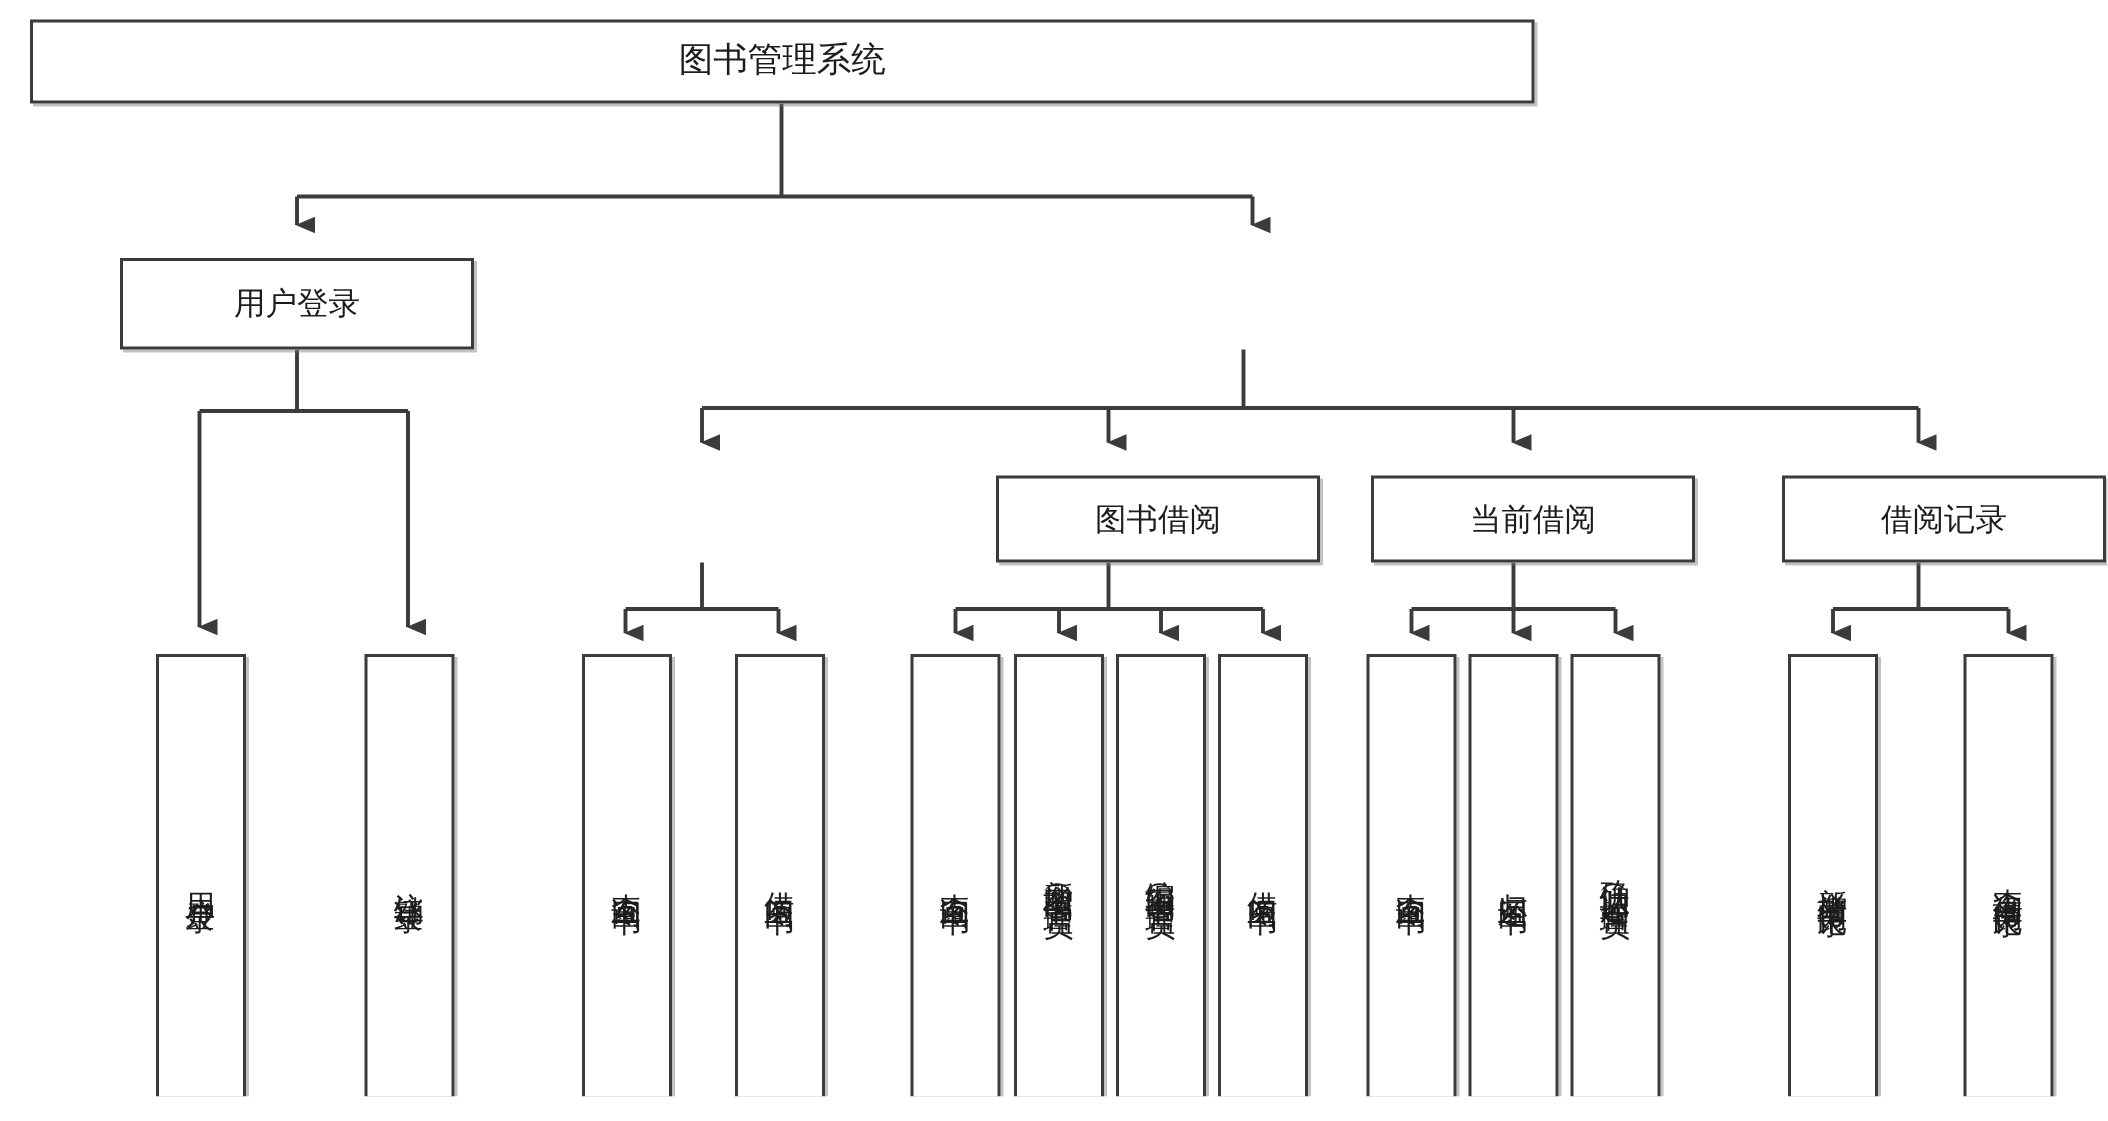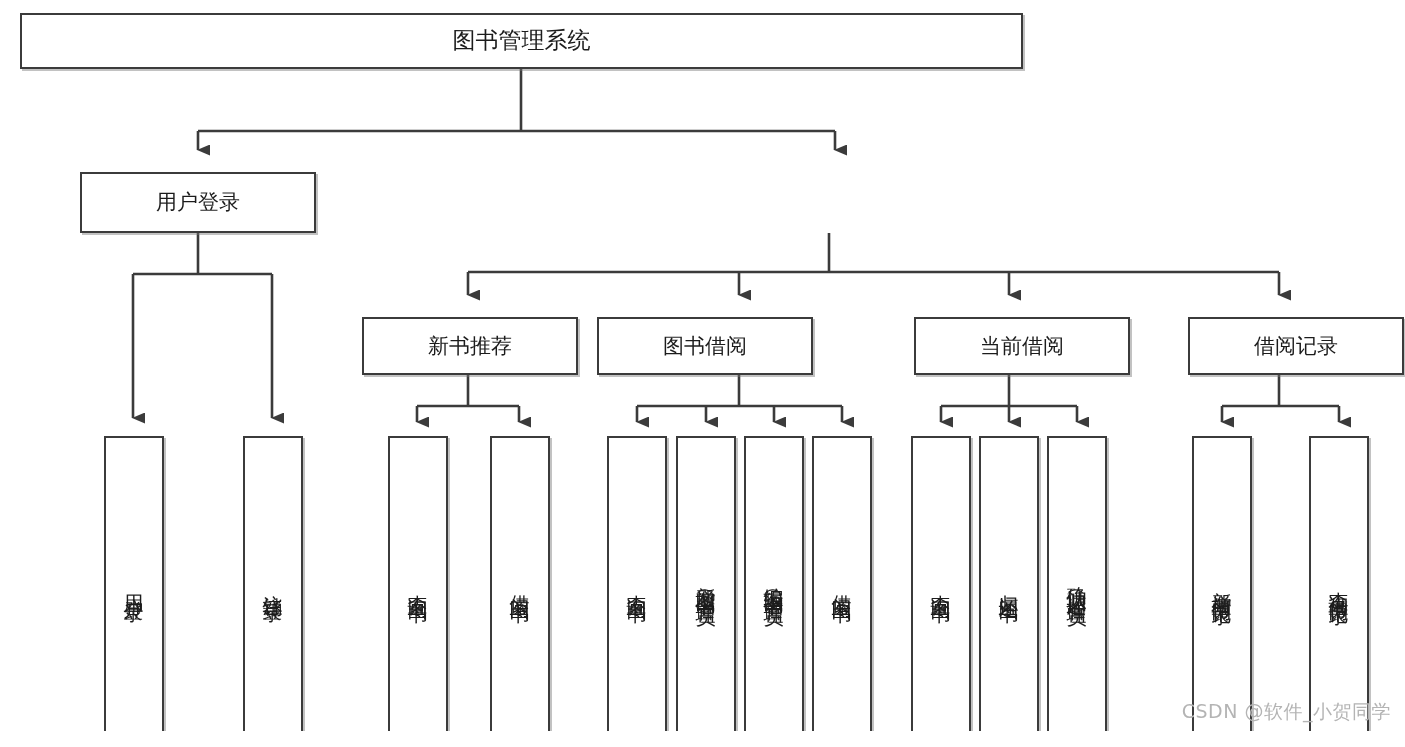--- a/index.html
+++ b/index.html
@@ -129,24 +129,21 @@
   </svg>
 
   <div class="node-box node-root" style="left:20px; top:13px; width:1003px; height:56px;">
     <span class="node-label">图书管理系统</span>
   </div>
 
   <div class="node-box node-l2" style="left:80px; top:172px; width:236px; height:61px;">
     <span class="node-label">用户登录</span>
   </div>
 
-  <div class="node-box node-l3" style="left:362px; top:317px; width:216px; height:58px;">
-    <span class="node-label">新书推荐</span>
-  </div>
-  <div class="node-box node-l3" style="left:597px; top:317px; width:216px; height:58px;">
+  <div class="node-box node-l3" style="left:664px; top:317px; width:216px; height:58px;">
     <span class="node-label">图书借阅</span>
   </div>
   <div class="node-box node-l3" style="left:902px; top:317px; width:216px; height:58px;margin-left:12px;">
     <span class="node-label">当前借阅</span>
   </div>
   <div class="node-box node-l3" style="left:1188px; top:317px; width:216px; height:58px;font-family:Liberation Serif, serif;">
     <span class="node-label">借阅记录</span>
   </div>
 
   <div class="node-box node-leaf" style="left:104px; top:436px; width:60px; height:297px;">
@@ -186,15 +183,14 @@
     <span class="node-label">确认归还（管理员）</span>
   </div>
 
   <div class="node-box node-leaf" style="left:1192px; top:436px; width:60px; height:297px;">
     <span class="node-label">新增借阅记录</span>
   </div>
   <div class="node-box node-leaf" style="left:1309px; top:436px; width:60px; height:297px;">
     <span class="node-label">查询借阅记录</span>
   </div>
 
-  <div class="watermark">CSDN @软件_小贺同学</div>
 
 </div>
 
 </body></html>

